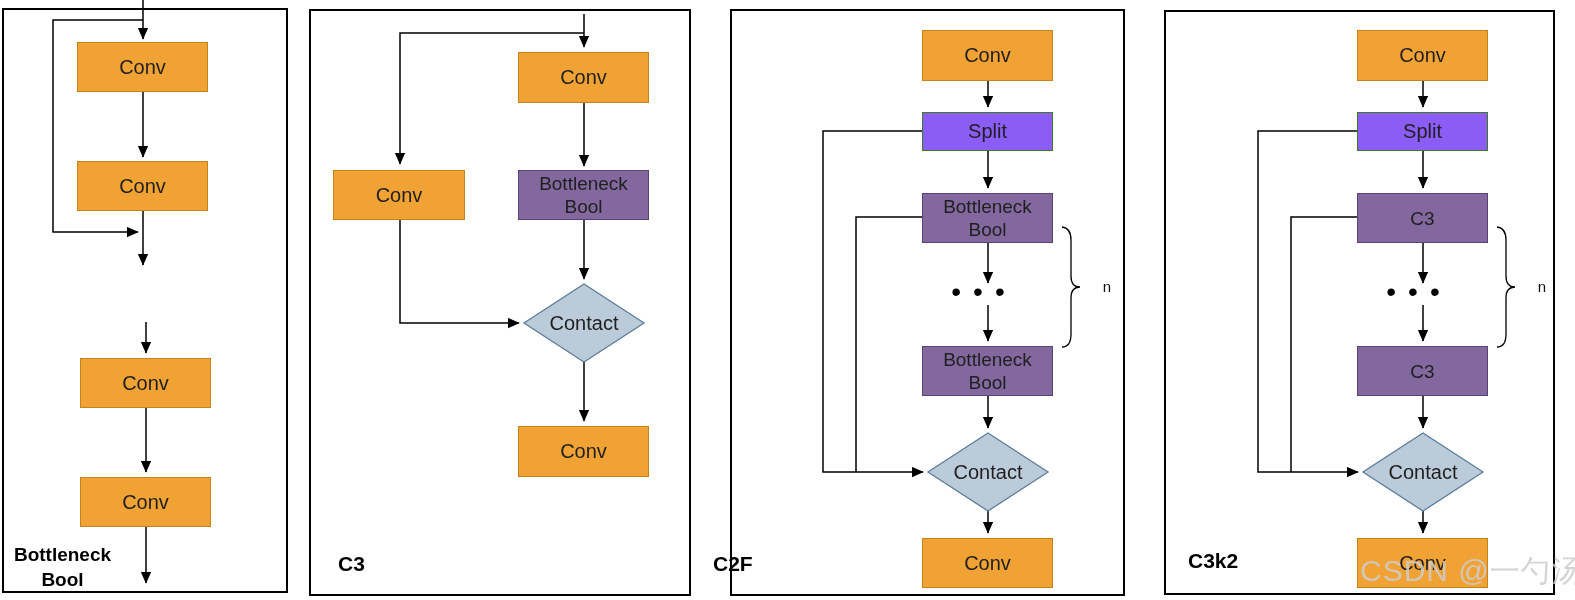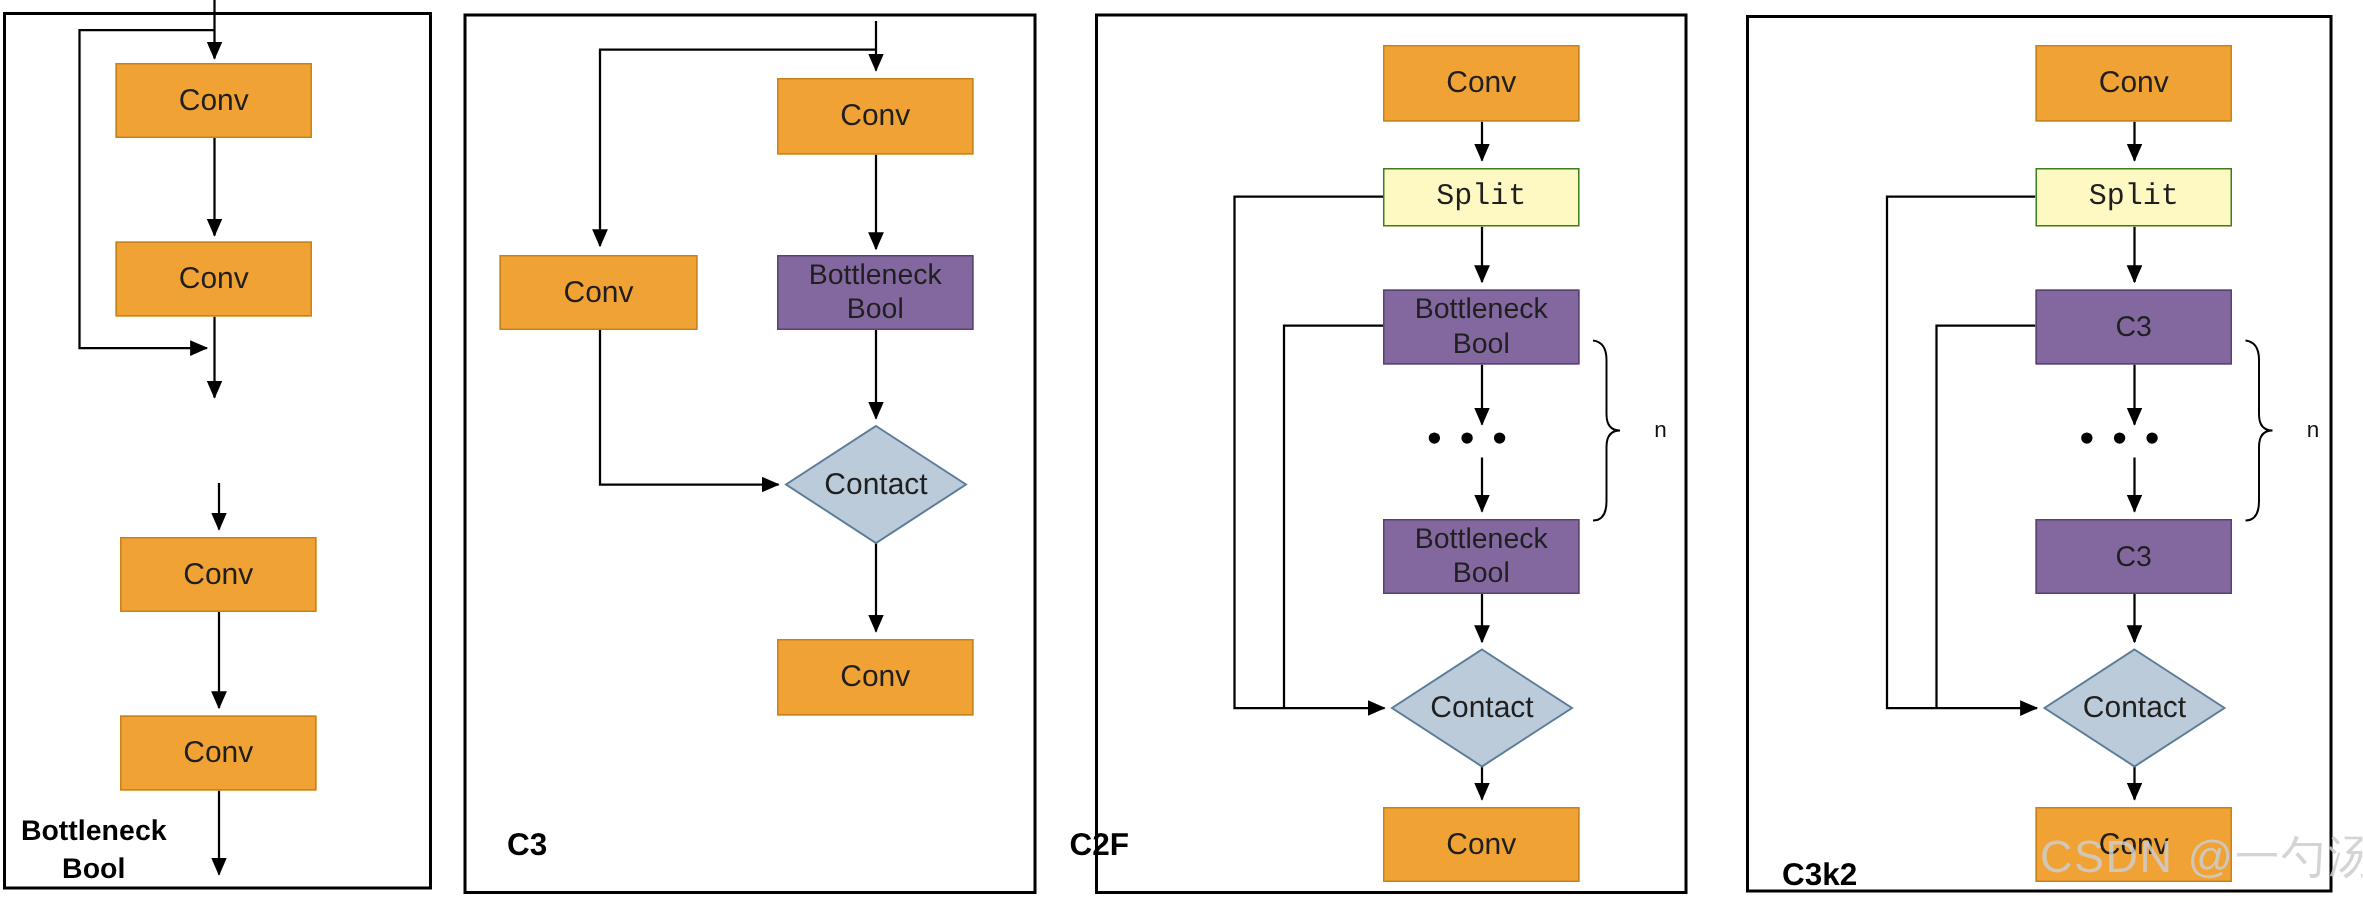--- a/index.html
+++ b/index.html
@@ -7,21 +7,21 @@
     position:relative;width:1575px;height:600px;overflow:hidden;
     background:#ffffff;font-family:"Liberation Sans","DejaVu Sans",sans-serif;
     color:#1f1f1f;
   }
   .frame{position:absolute;border:2px solid #000;box-sizing:border-box;background:transparent;}
   .box{
     position:absolute;box-sizing:border-box;display:flex;align-items:center;justify-content:center;
     text-align:center;font-size:20px;color:#1f1f1f;line-height:23px;
   }
   .conv{background:#F0A235;border:1.5px solid #C8821A;}
-  .split{background:#fef9c3;border:1.5px solid #3D7D1E;font-family:Liberation Mono, monospace;}
+  .split{background:#8b5cf6;border:1.5px solid #3D7D1E;}
   .purple{background:#82689E;border:1.5px solid #584372;font-size:19px;}
   .dlabel{position:absolute;text-align:center;font-size:20px;line-height:26px;color:#1f1f1f;}
   .ptitle{position:absolute;font-weight:bold;font-size:21px;line-height:21px;color:#000;}
   .ptitle.wrap{font-size:19px;line-height:25px;text-align:center;}
   .nlabel{position:absolute;font-size:15px;line-height:18px;color:#111;text-align:center;}
   .dots{position:absolute;font-size:28px;line-height:26px;letter-spacing:12px;color:#000;text-align:center;}
   #wires{position:absolute;left:0;top:0;pointer-events:none;}
   .watermark{
     position:absolute;left:1360px;top:551px;font-size:30px;letter-spacing:1px;white-space:nowrap;
     color:rgba(205,205,205,0.85);z-index:10;font-weight:400;
@@ -115,17 +115,17 @@
   <div class="ptitle" style="left:713px;top:553px">C2F</div>
 
   <div class="box conv" style="left:1357px;top:30px;width:131px;height:51px">Conv</div>
   <div class="box split" style="left:1357px;top:112px;width:131px;height:39px">Split</div>
   <div class="box purple" style="left:1357px;top:193px;width:131px;height:50px">C3</div>
   <div class="dots" style="left:1374px;top:279px;width:90px">•••</div>
   <div class="box purple" style="left:1357px;top:346px;width:131px;height:50px">C3</div>
   <div class="nlabel" style="left:1532px;top:278px;width:20px">n</div>
   <div class="dlabel" style="left:1363px;top:459px;width:120px">Contact</div>
   <div class="box conv" style="left:1357px;top:538px;width:131px;height:50px">Conv</div>
-  <div class="ptitle" style="left:1188px;top:573px">C3k2</div>
+  <div class="ptitle" style="left:1188px;top:550px">C3k2</div>
 
   <div class="watermark">CSDN @一勺汤</div>
 
 </div>
 
 </body></html>

